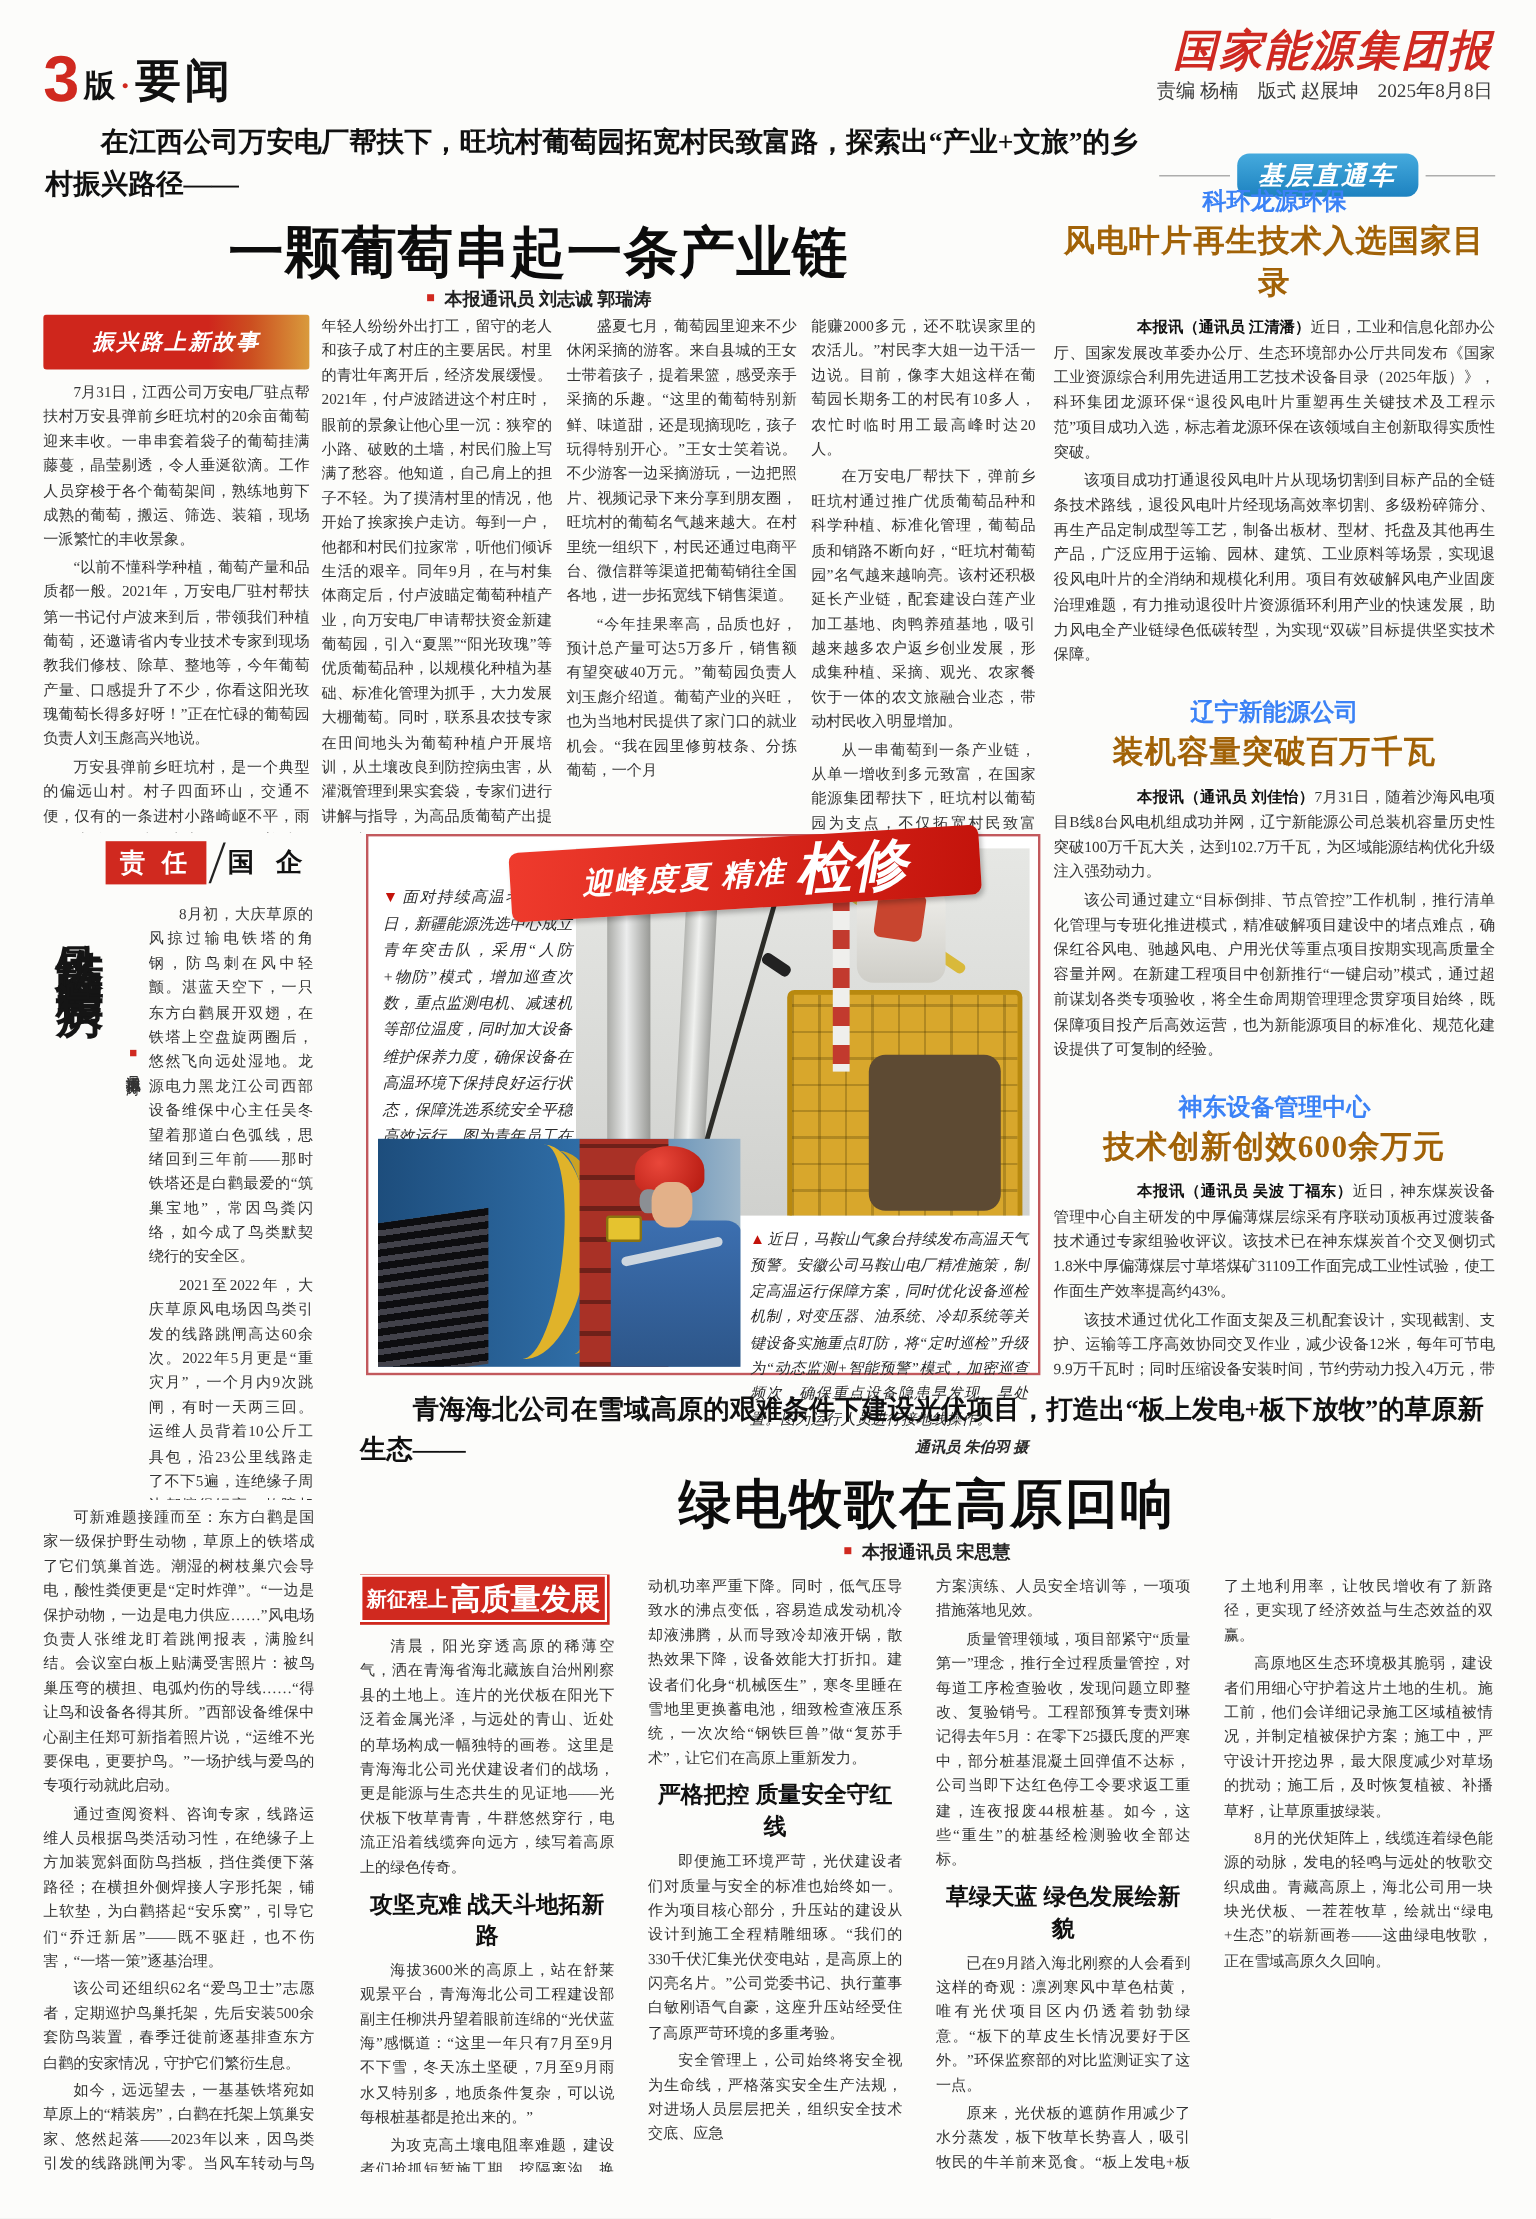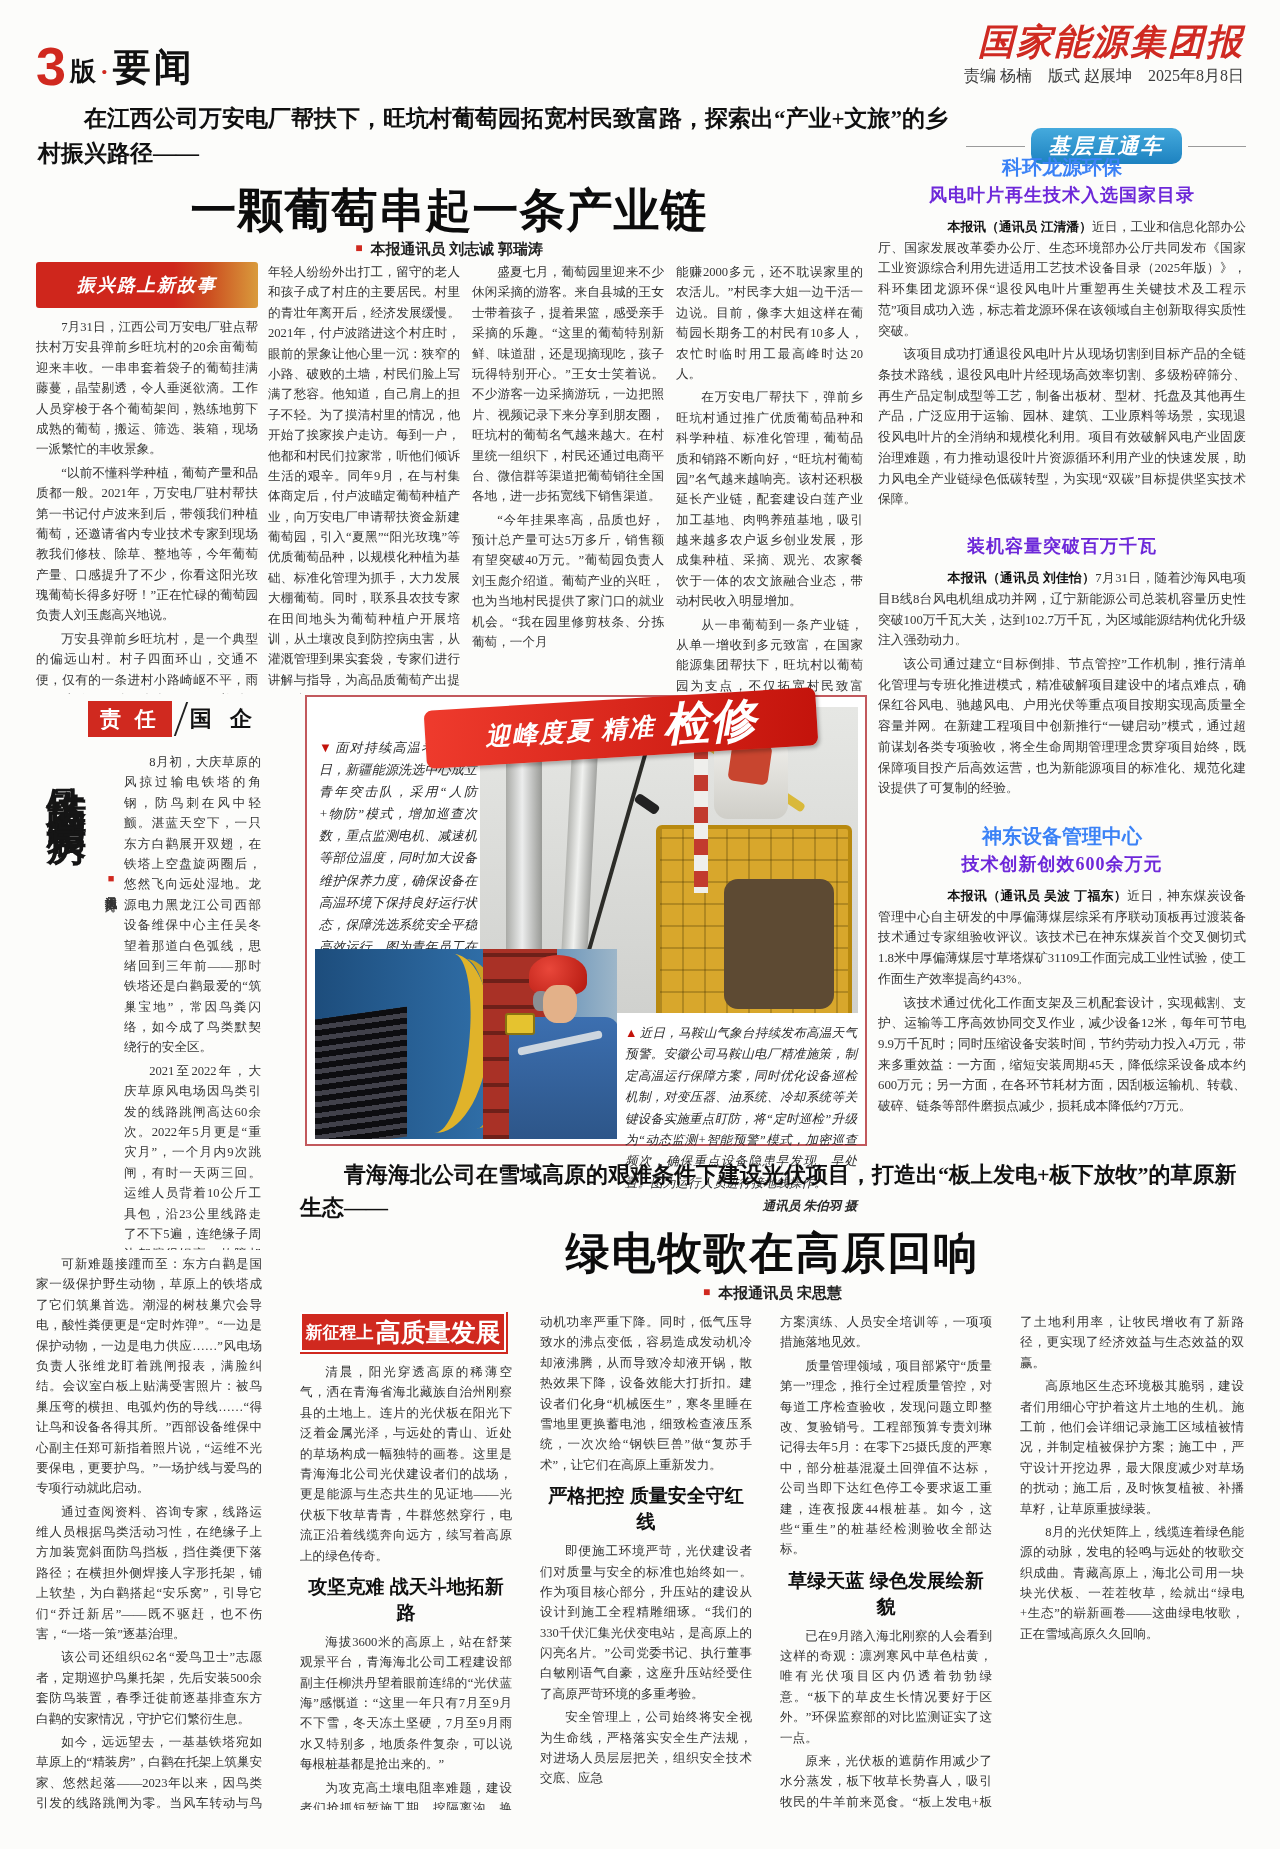--- a/index.html
+++ b/index.html
@@ -105,21 +105,21 @@
   .subhead{font-size:19px;font-weight:900;color:#101010;text-align:center;margin:8px 0 6px 0;
     font-family:"Liberation Sans","DejaVu Sans",sans-serif;}
 
   
   #sb-badge-row{left:966px;top:112px;width:280px;display:flex;align-items:center;}
   #sb-badge-row .line{flex:1;height:1px;background:#9a9a9a;}
   #sb-pill{background:linear-gradient(#45aadd,#1d82c0);color:#fff;font-weight:900;font-size:21px;letter-spacing:2px;
     padding:4px 18px;border-radius:10px;margin:16px 6px;font-style:italic;}
   #sidebar{left:878px;top:150px;width:368px;height:1004px;}
   .sb-kicker{font-size:20px;font-weight:bold;text-align:center;color:#3b82f6;margin:4px 0 2px 0;}
-  .sb-headline{font-size:18px;font-weight:900;text-align:center;color:#6d28d9;letter-spacing:1px;margin:0 0 10px 0;}
+  .sb-headline{font-size:26px;font-weight:900;text-align:center;color:#a16207;letter-spacing:1px;margin:0 0 10px 0;}
   .sb-item{margin-bottom:24px;}
   .sb-item p.body{font-size:12.8px;}
   .lead-in{font-weight:bold;color:#111;margin-left:44px;}
 </style>
 </head>
 <body>
 
 <div id="page">
 
   <div id="hdr" class="abs">
@@ -223,20 +223,21 @@
     <span class="line"></span>
   </div>
   <div id="sidebar" class="abs clip">
     <div class="sb-item">
       <div class="sb-kicker">科环龙源环保</div>
       <div class="sb-headline">风电叶片再生技术入选国家目录</div>
       <p class="body"><b class="lead-in">本报讯（通讯员 江清潘）</b><span>近日，工业和信息化部办公厅、国家发展改革委办公厅、生态环境部办公厅共同发布《国家工业资源综合利用先进适用工艺技术设备目录（2025年版）》，科环集团龙源环保“退役风电叶片重塑再生关键技术及工程示范”项目成功入选，标志着龙源环保在该领域自主创新取得实质性突破。</span></p>
       <p class="body">该项目成功打通退役风电叶片从现场切割到目标产品的全链条技术路线，退役风电叶片经现场高效率切割、多级粉碎筛分、再生产品定制成型等工艺，制备出板材、型材、托盘及其他再生产品，广泛应用于运输、园林、建筑、工业原料等场景，实现退役风电叶片的全消纳和规模化利用。项目有效破解风电产业固废治理难题，有力推动退役叶片资源循环利用产业的快速发展，助力风电全产业链绿色低碳转型，为实现“双碳”目标提供坚实技术保障。</p>
     </div>
     <div class="sb-item">
+      <div class="sb-kicker">辽宁新能源公司</div>
       <div class="sb-headline">装机容量突破百万千瓦</div>
       <p class="body"><b class="lead-in">本报讯（通讯员 刘佳怡）</b><span>7月31日，随着沙海风电项目B线8台风电机组成功并网，辽宁新能源公司总装机容量历史性突破100万千瓦大关，达到102.7万千瓦，为区域能源结构优化升级注入强劲动力。</span></p>
       <p class="body">该公司通过建立“目标倒排、节点管控”工作机制，推行清单化管理与专班化推进模式，精准破解项目建设中的堵点难点，确保红谷风电、驰越风电、户用光伏等重点项目按期实现高质量全容量并网。在新建工程项目中创新推行“一键启动”模式，通过超前谋划各类专项验收，将全生命周期管理理念贯穿项目始终，既保障项目投产后高效运营，也为新能源项目的标准化、规范化建设提供了可复制的经验。</p>
     </div>
     <div class="sb-item">
       <div class="sb-kicker">神东设备管理中心</div>
       <div class="sb-headline">技术创新创效600余万元</div>
       <p class="body"><b class="lead-in">本报讯（通讯员 吴波 丁福东）</b><span>近日，神东煤炭设备管理中心自主研发的中厚偏薄煤层综采有序联动顶板再过渡装备技术通过专家组验收评议。该技术已在神东煤炭首个交叉侧切式1.8米中厚偏薄煤层寸草塔煤矿31109工作面完成工业性试验，使工作面生产效率提高约43%。</span></p>
       <p class="body">该技术通过优化工作面支架及三机配套设计，实现截割、支护、运输等工序高效协同交叉作业，减少设备12米，每年可节电9.9万千瓦时；同时压缩设备安装时间，节约劳动力投入4万元，带来多重效益：一方面，缩短安装周期45天，降低综采设备成本约600万元；另一方面，在各环节耗材方面，因刮板运输机、转载、破碎、链条等部件磨损点减少，损耗成本降低约7万元。</p>
     </div>

